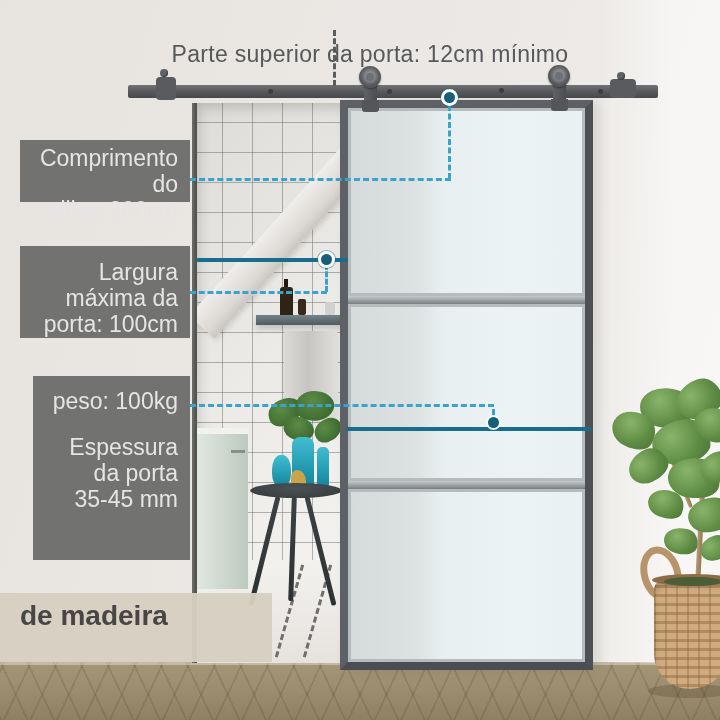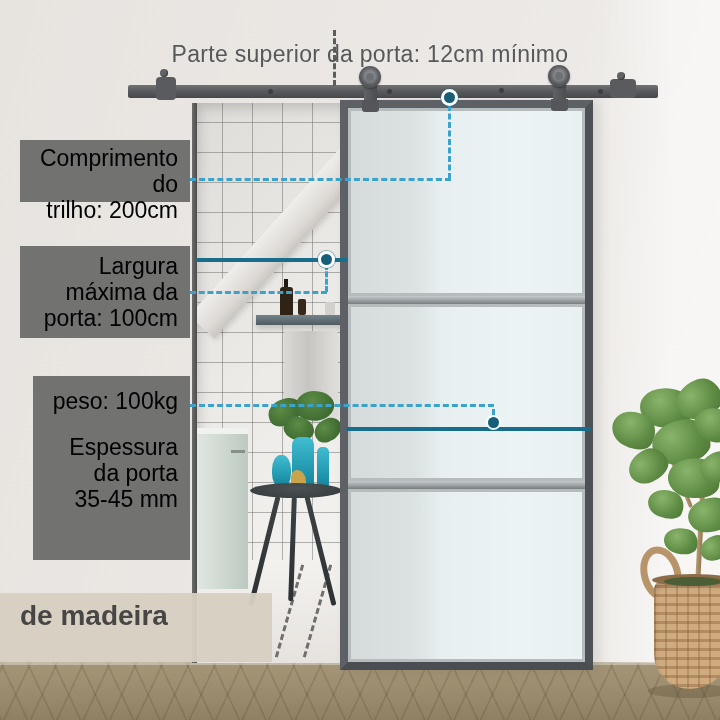--- a/index.html
+++ b/index.html
@@ -97,21 +97,21 @@
   
   .top-note{left:130px;top:41px;width:480px;text-align:center;
     font-size:23px;color:#57585a;letter-spacing:.3px;}
   .tick-dashed{width:0;border-left:3px dashed #5a5c5e;}
   .dash-h{height:0;border-top:3px dashed #3aa2cb;}
   .dash-v{width:0;border-left:3px dashed #3aa2cb;}
   .solid-teal{height:4px;background:#186d8c;border-radius:2px;}
   .dot{width:11px;height:11px;border-radius:50%;background:#175f78;
     box-shadow:0 0 0 3px #ffffff,0 0 0 4px rgba(23,109,140,.45);}
   .dot.small{box-shadow:0 0 0 2px rgba(255,255,255,.9);}
-  .callout{background:rgba(109,109,109,.97);color:#000000;box-sizing:border-box;
+  .callout{background:rgba(109,109,109,.97);color:#e5e5e5;box-sizing:border-box;
     text-align:right;padding-right:12px;font-size:23px;line-height:26px;}
   .footer-band{left:0;top:593px;width:272px;height:69px;background:rgba(214,207,194,.96);
     box-sizing:border-box;padding:6px 0 0 20px;color:#474645;font-size:28px;line-height:33px;font-weight:bold;}
 </style>
 </head>
 <body>
 
 <div id="scene">
 
   <div class="abs floor"></div>
@@ -204,21 +204,21 @@
   <div class="abs dash-h" style="left:190px;top:404px;width:304px;"></div>
   <div class="abs dash-v" style="left:492px;top:409px;height:11px;"></div>
   <div class="abs solid-teal" style="left:346px;top:427px;width:245px;"></div>
   <div class="abs dot small" style="left:488px;top:417px;"></div>
 
   <div class="abs callout" style="left:20px;top:140px;width:170px;height:62px;padding-top:5px;">
     <div>Comprimento do</div>
     <div>trilho: 200cm</div>
   </div>
 
-  <div class="abs callout" style="left:20px;top:246px;width:170px;height:92px;padding-top:7px;">
+  <div class="abs callout" style="left:20px;top:246px;width:170px;height:92px;padding-top:13px;">
     <div>Largura</div>
     <div>máxima da</div>
     <div>porta: 100cm</div>
   </div>
 
   <div class="abs callout" style="left:33px;top:376px;width:157px;height:184px;padding-top:12px;">
     <div>peso: 100kg</div>
     <div style="height:20px;"></div>
     <div>Espessura</div>
     <div>da porta</div>

